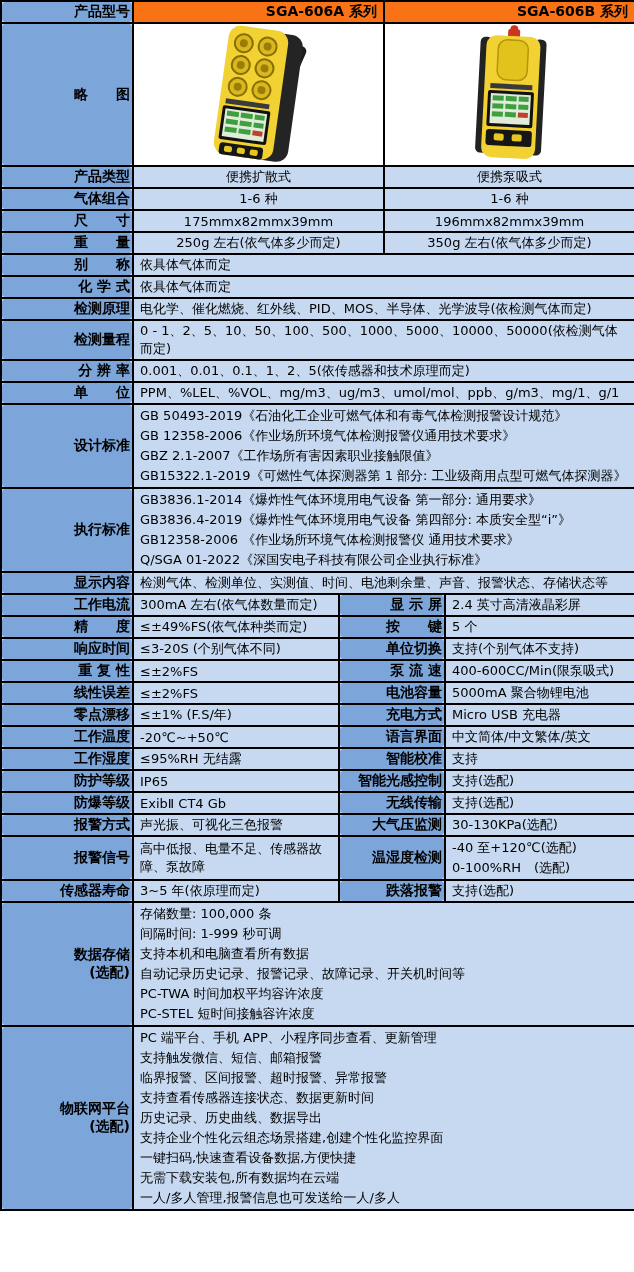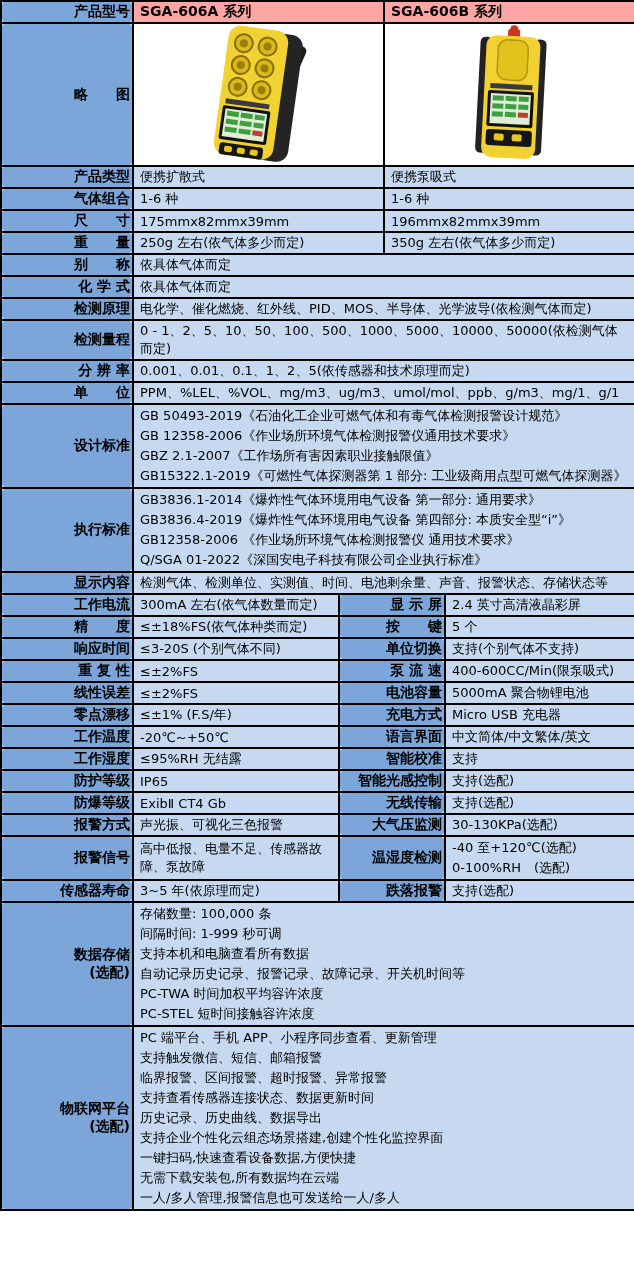--- a/index.html
+++ b/index.html
@@ -1,22 +1,22 @@
 <!DOCTYPE html>
 <html><head>
 <meta charset="utf-8">
 <style>
   html,body{margin:0;padding:0;background:#fff;}
   body{width:634px;font-family:"DejaVu Sans",sans-serif;color:#000;}
   table.spec{border-collapse:collapse;table-layout:fixed;width:634px;background:#C6D9F1;}
   td{border:2px solid #000;padding:1px 6px;font-size:13px;vertical-align:middle;overflow:hidden;word-break:break-all;}
   td.lbl{background:#7CA5D9;font-weight:bold;text-align:right;font-size:14px;padding:1px 2px;border-radius:7px;}
-  td.hdr{background:#fca5a5;font-weight:bold;text-align:left;font-size:14px;}
+  td.hdr{background:#f97316;font-weight:bold;text-align:right;font-size:14px;}
   td.val{background:#C6D9F1;text-align:left;}
-  td.ctr{border-radius:8px;}
+  td.ctr{text-align:center;border-radius:8px;}
   td.img{background:#FFFFFF;padding:0;text-align:center;vertical-align:middle;}
   .lines div{line-height:20px;}
   .sub{font-weight:bold;}
 </style>
 </head>
 <body>
 
 <table class="spec">
   <colgroup>
     <col style="width:132px">
@@ -181,21 +181,21 @@
   </tr>
 
   <tr style="height:20px">
     <td class="lbl">工作电流</td>
     <td class="val">300mA 左右(依气体数量而定)</td>
     <td class="lbl" colspan="2">显 示 屏</td>
     <td class="val">2.4 英寸高清液晶彩屏</td>
   </tr>
   <tr style="height:19px">
     <td class="lbl">精　　度</td>
-    <td class="val">≤±18%FS(依气体种类而定)</td>
+    <td class="val">≤±49%FS(依气体种类而定)</td>
     <td class="lbl" colspan="2">按　　键</td>
     <td class="val">5 个</td>
   </tr>
   <tr style="height:20px">
     <td class="lbl">响应时间</td>
     <td class="val">≤3-20S (个别气体不同)</td>
     <td class="lbl" colspan="2">单位切换</td>
     <td class="val">支持(个别气体不支持)</td>
   </tr>
   <tr style="height:20px">

